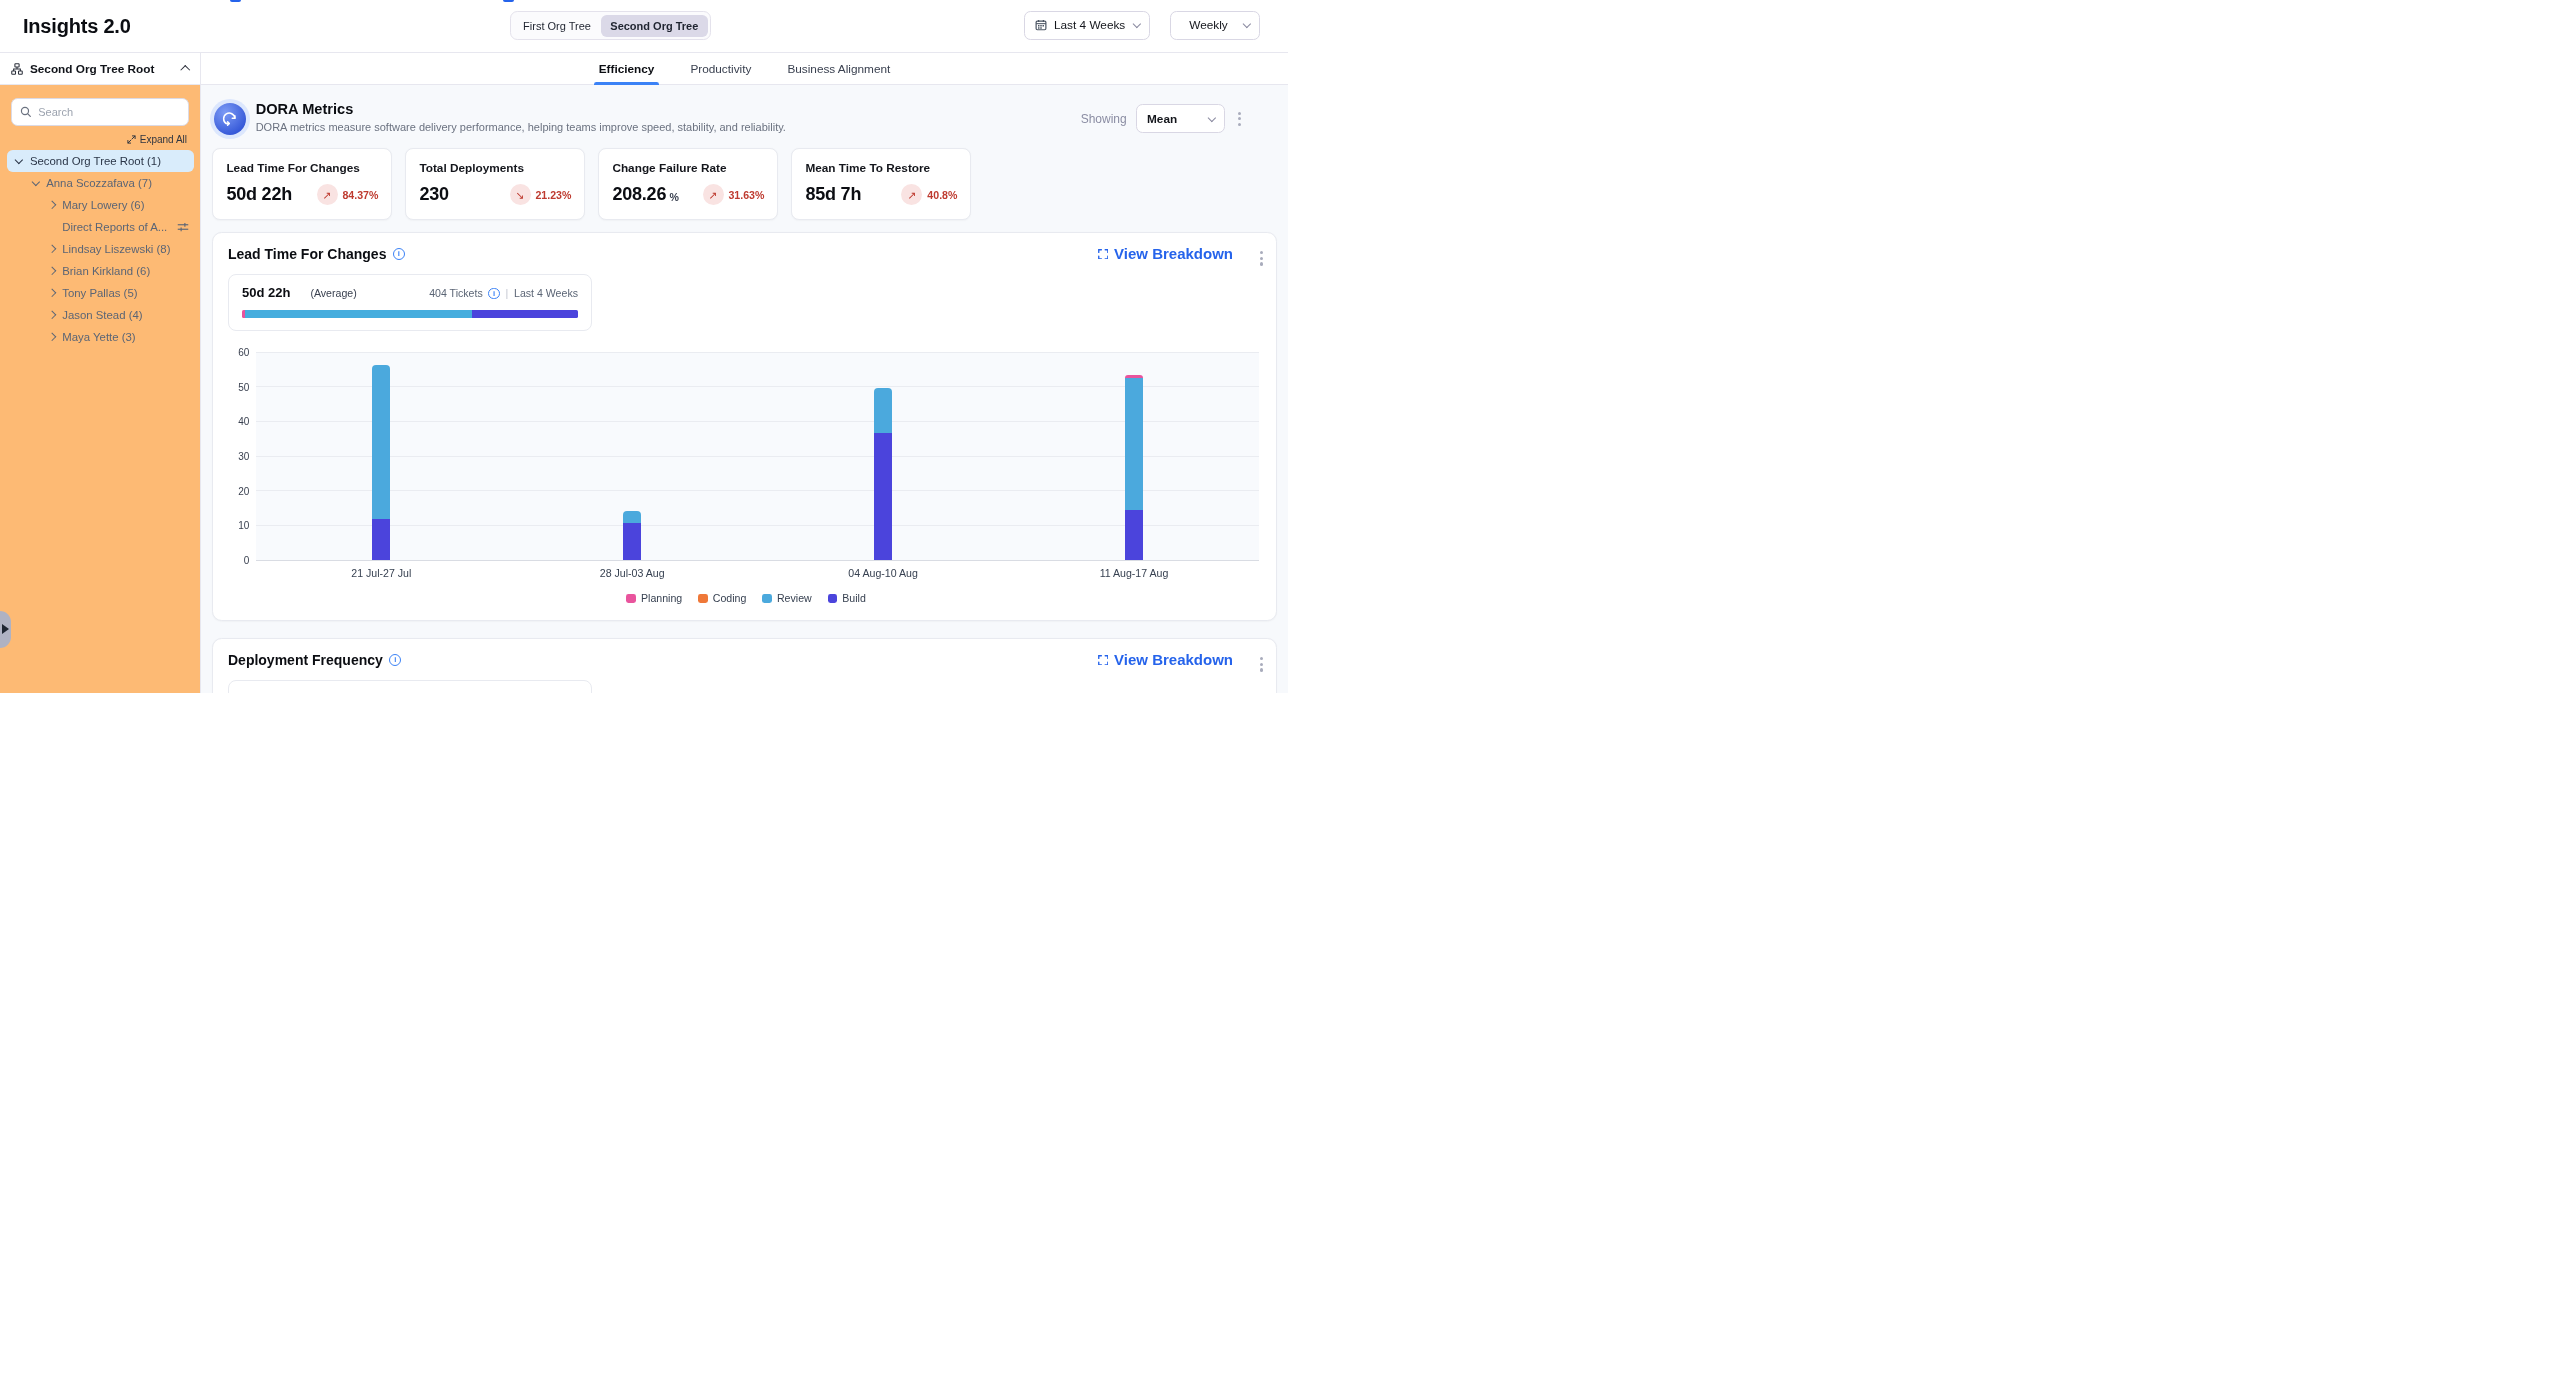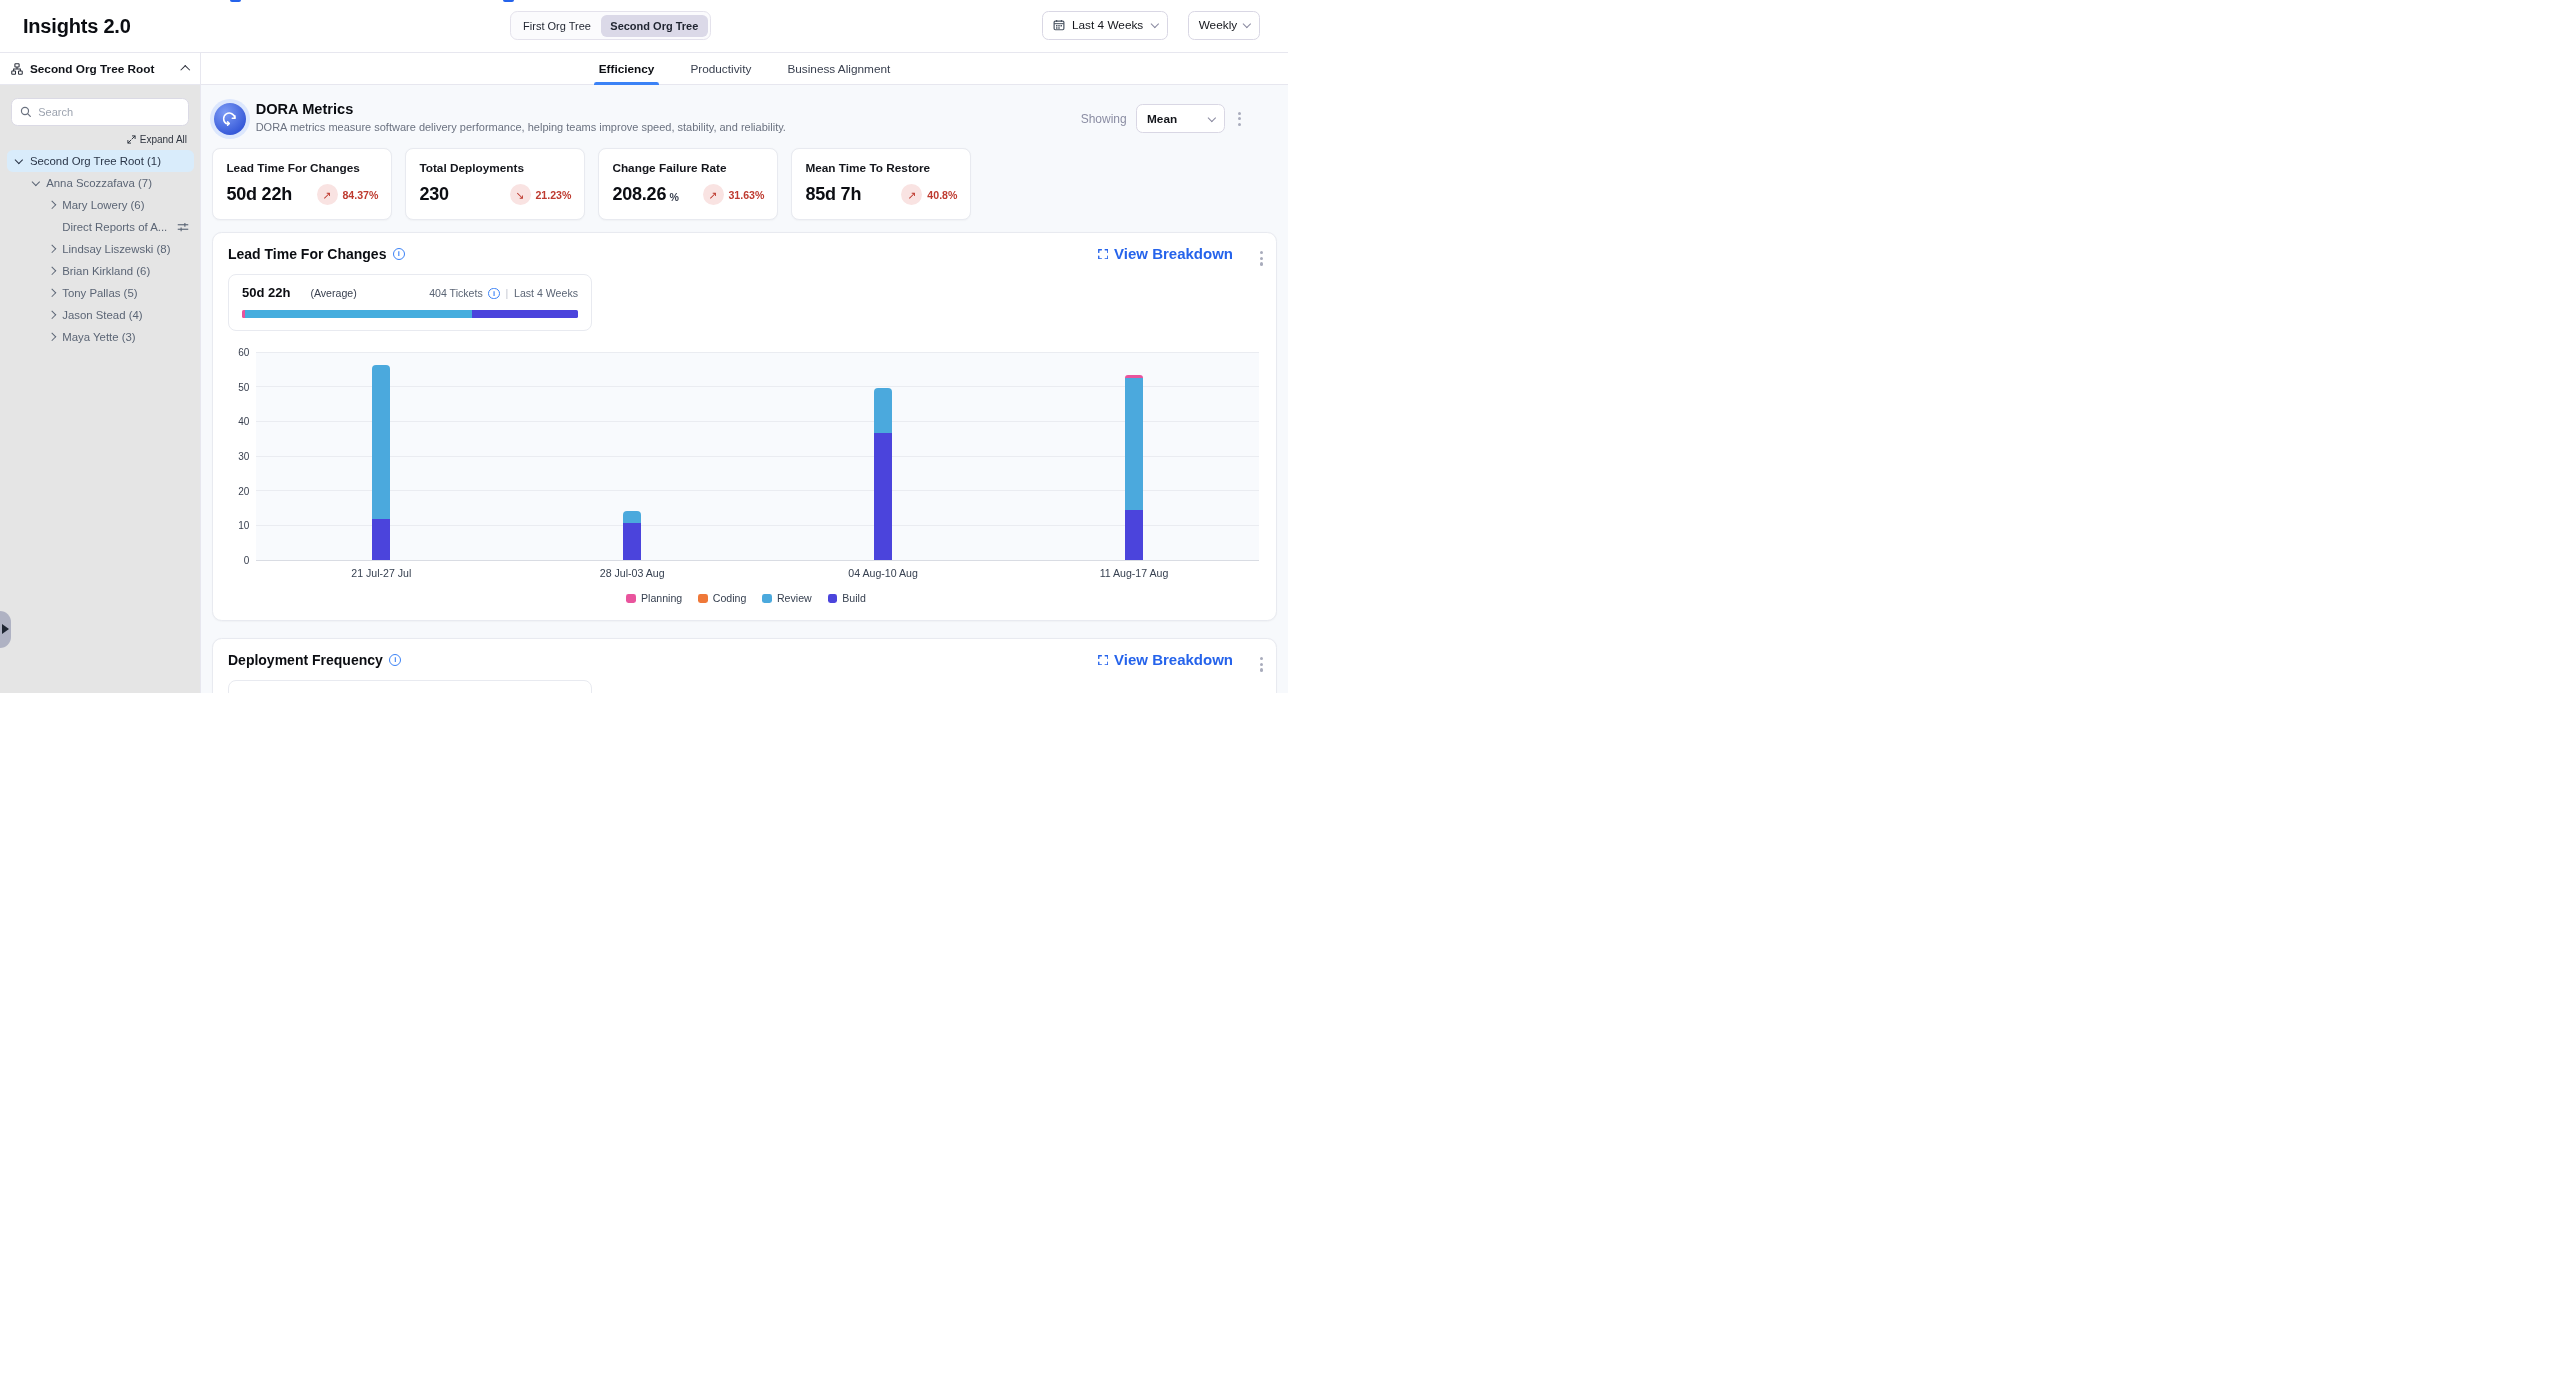--- a/index.html
+++ b/index.html
@@ -12,28 +12,28 @@
   .app-title { font-size:20px; font-weight:800; color:#0B0D12; margin-left:23px; letter-spacing:-0.2px; }
   .artifact { position:absolute; top:0; height:2.4px; width:11.4px; background:#2563EB; border-radius:0 0 2.4px 2.4px; }
   .seg-wrap { position:absolute; left:510px; top:11.4px; display:flex; align-items:center;
     border:0.8px solid #E4E2EC; background:#FBFBFD; border-radius:7.3px; padding:2.4px; }
   .seg { font-size:11px; padding:4.9px 9.7px; border-radius:5.7px; color:#1F2430; cursor:pointer; white-space:nowrap; }
   .seg.active { background:#DBD9E8; font-weight:700; }
   .hdr-right { position:absolute; right:28px; top:10.6px; display:flex; gap:20px; }
   .dropdown { display:flex; align-items:center; gap:7.3px; border:0.8px solid #D9D7E4; border-radius:6.5px;
     background:#fff; padding:6.5px 9.7px; font-size:11.8px; color:#14161C; cursor:pointer; }
   .dropdown.period { width:126px; }
-  .dropdown.gran { width:72px;text-align:center; }
+  .dropdown.gran { width:90px;text-align:center; }
   .dd-label { flex:1; white-space:nowrap; }
   .chev { width:5.7px; height:5.7px; border-right:1.3px solid #8A8AA0; border-bottom:1.3px solid #8A8AA0;
     transform:rotate(45deg); margin-top:-2.4px; flex:none; }
 
   
   .shell { display:flex; height:640px; }
-  .sidebar { width:201px; flex:none; background:#e5e5e5; border-right:0.8px solid #E7E7EF; position:relative; }
+  .sidebar { width:201px; flex:none; background:#fdba74; border-right:0.8px solid #E7E7EF; position:relative; }
   .main { flex:1; background:#F7F9FC; display:flex; flex-direction:column; min-width:0; }
 
   
   .sb-head { height:32px; border-bottom:0.8px solid #E7E7EF; display:flex; align-items:center; padding:0 11.4px; gap:6.5px; background:#fff; }
   .sb-head-label { font-size:11.8px; font-weight:700; color:#101319; flex:1; white-space:nowrap; }
   .chev-up { width:6.5px; height:6.5px; border-right:1.5px solid #2B2F3A; border-bottom:1.5px solid #2B2F3A;
     transform:rotate(-135deg); margin-top:3.2px; cursor:pointer; }
   .search-box { margin:13px 11.4px 0; height:28px; border:0.8px solid #DBDAE5; border-radius:6.5px;
     display:flex; align-items:center; padding:0 8px; gap:6.5px; background:#fff; }
   .search-box input { border:none; outline:none; font-size:11px; color:#374151; width:100%;

